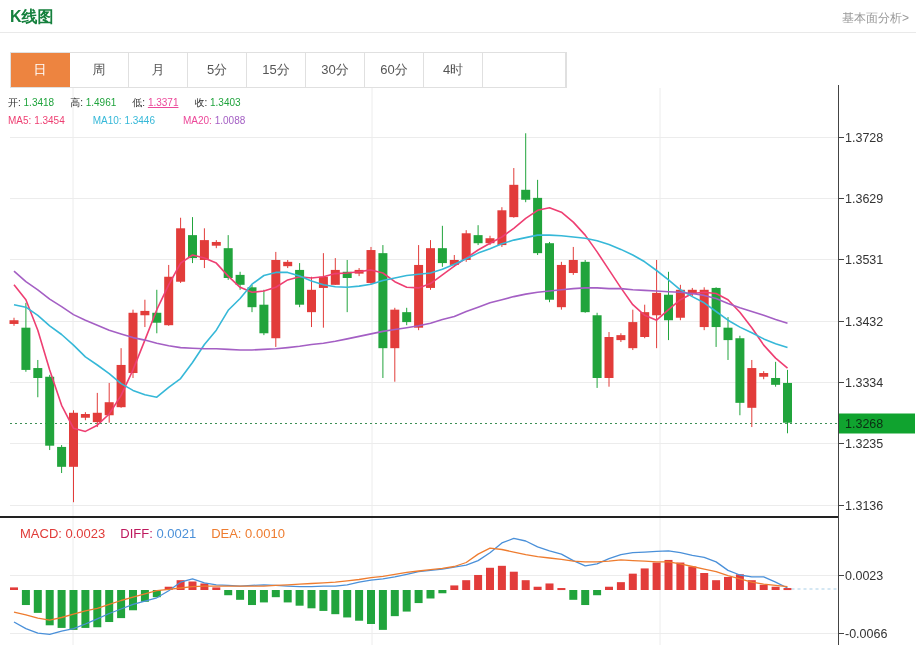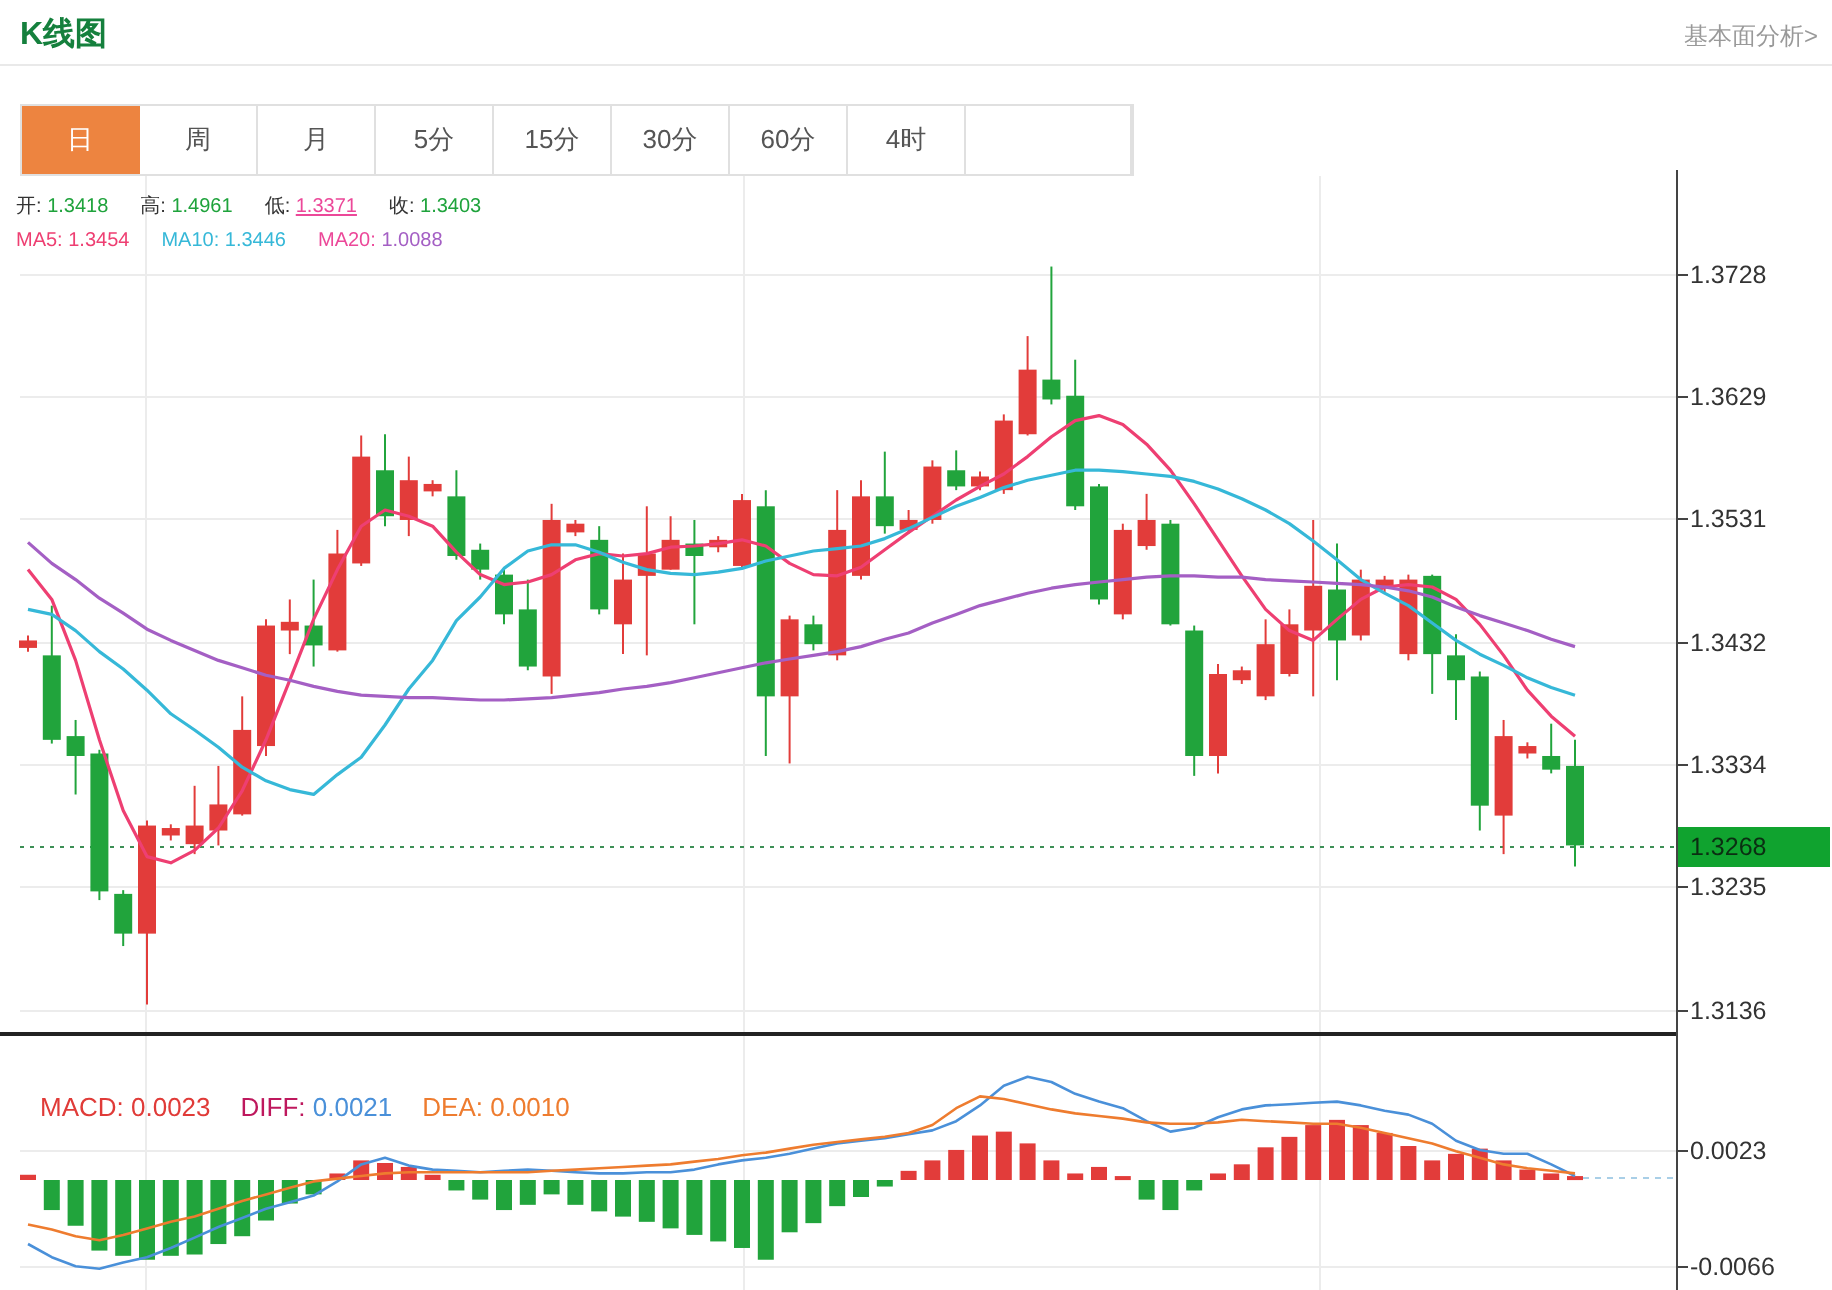--- a/index.html
+++ b/index.html
@@ -9,26 +9,26 @@
   .header-link{position:absolute;right:7px;top:10px;font-size:12px;color:#999;cursor:pointer;margin-left:46px;}
   .header-divider{position:absolute;left:0;top:32px;width:916px;height:1px;background:#e9e9e9;}
   .tabs{position:absolute;left:10px;top:52px;height:36px;display:flex;
         border:1px solid #e0e0e0;box-sizing:border-box;background:#fff;}
   .tab{width:59px;height:100%;display:flex;align-items:center;justify-content:center;
        font-size:13px;color:#555;border-right:1px solid #e0e0e0;box-sizing:border-box;cursor:pointer;}
   .tab.active{background:#ed8440;color:#fff;border-right-color:#ed8440;}
   .tab.filler{width:83px;cursor:default;}
   .info-row{position:absolute;left:8px;font-size:10px;display:flex;white-space:nowrap;}
   .info-row.ohlc{top:96px;}
-  .info-row.ma{top:115px;}
+  .info-row.ma{top:115px;gap:12px;}
   .info-row .item{margin-right:16px;}
   .info-row .lbl{color:#333;}
   svg{position:absolute;left:0;top:0;}
   .macd-legend{position:absolute;left:20px;top:526px;font-size:13px;display:flex;white-space:nowrap;}
-  .macd-legend .item{margin-right:15px;margin-top:20px;}
+  .macd-legend .item{margin-right:15px;}
 </style>
 </head>
 <body>
 
 <div class="page">
   <svg id="chart" width="916" height="645">
       <line x1="73" y1="88" x2="73" y2="645" stroke="#ececec" stroke-width="1"></line>
       <line x1="372" y1="88" x2="372" y2="645" stroke="#ececec" stroke-width="1"></line>
       <line x1="660" y1="88" x2="660" y2="645" stroke="#ececec" stroke-width="1"></line>
       <line x1="10" y1="137.5" x2="838" y2="137.5" stroke="#ececec" stroke-width="1"></line>

